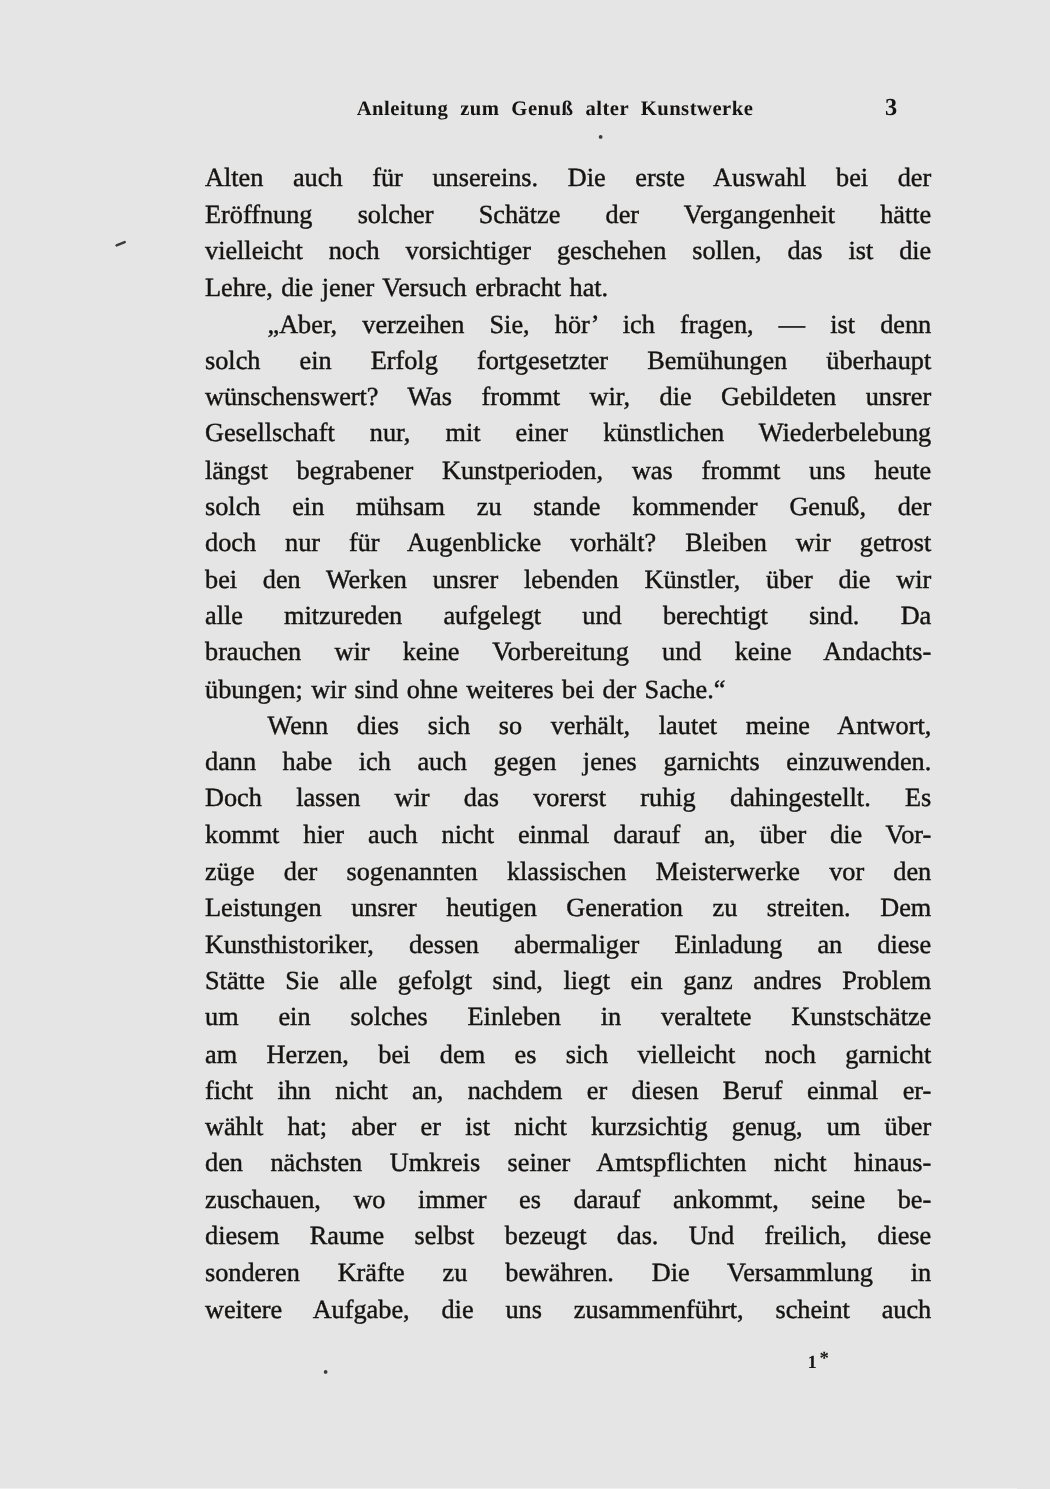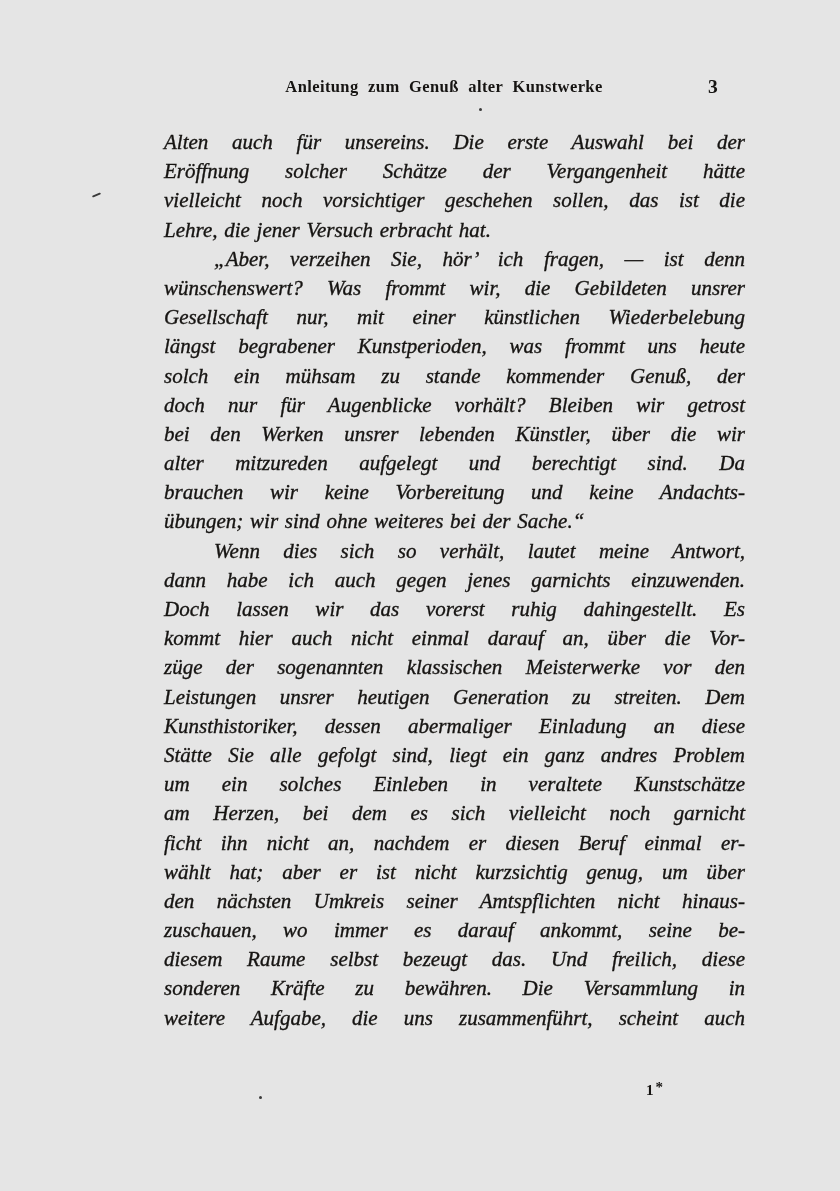--- a/index.html
+++ b/index.html
@@ -36,21 +36,20 @@
     font-weight: bold;
   }
   .text-block {
     position: absolute;
     top: 128px;
     left: 164px;
     width: 581px;
     font-size: 21px;
     line-height: 29.2px;
     word-spacing: 1.5px;
-    font-style: italic;
     -webkit-text-stroke: 0.35px;
   }
   .line {
     text-align: justify;
     text-align-last: justify;
     height: 29.2px;
     overflow: visible;
     white-space: normal;
   }
   .line.no-just {
@@ -109,27 +108,28 @@
   </div>
 
   <div class="page-number">3</div>
 
   <div class="text-block">
       <div class="line">Alten auch für unsereins. Die erste Auswahl bei der</div>
       <div class="line">Eröffnung solcher Schätze der Vergangenheit hätte</div>
       <div class="line">vielleicht noch vorsichtiger geschehen sollen, das ist die</div>
       <div class="line no-just">Lehre, die jener Versuch erbracht hat.</div>
       <div class="line indent">„Aber, verzeihen Sie, hör’ ich fragen, — ist denn</div>
+      <div class="line">solch ein Erfolg fortgesetzter Bemühungen überhaupt</div>
       <div class="line">wünschenswert? Was frommt wir, die Gebildeten unsrer</div>
       <div class="line">Gesellschaft nur, mit einer künstlichen Wiederbelebung</div>
       <div class="line">längst begrabener Kunstperioden, was frommt uns heute</div>
       <div class="line">solch ein mühsam zu stande kommender Genuß, der</div>
       <div class="line">doch nur für Augenblicke vorhält? Bleiben wir getrost</div>
       <div class="line">bei den Werken unsrer lebenden Künstler, über die wir</div>
-      <div class="line">alter mitzureden aufgelegt und berechtigt sind. Da</div>
+      <div class="line">alle mitzureden aufgelegt und berechtigt sind. Da</div>
       <div class="line">brauchen wir keine Vorbereitung und keine Andachts-</div>
       <div class="line no-just">übungen; wir sind ohne weiteres bei der Sache.“</div>
       <div class="line indent">Wenn dies sich so verhält, lautet meine Antwort,</div>
       <div class="line">dann habe ich auch gegen jenes garnichts einzuwenden.</div>
       <div class="line">Doch lassen wir das vorerst ruhig dahingestellt. Es</div>
       <div class="line">kommt hier auch nicht einmal darauf an, über die Vor-</div>
       <div class="line">züge der sogenannten klassischen Meisterwerke vor den</div>
       <div class="line">Leistungen unsrer heutigen Generation zu streiten. Dem</div>
       <div class="line">Kunsthistoriker, dessen abermaliger Einladung an diese</div>
       <div class="line">Stätte Sie alle gefolgt sind, liegt ein ganz andres Problem</div>

